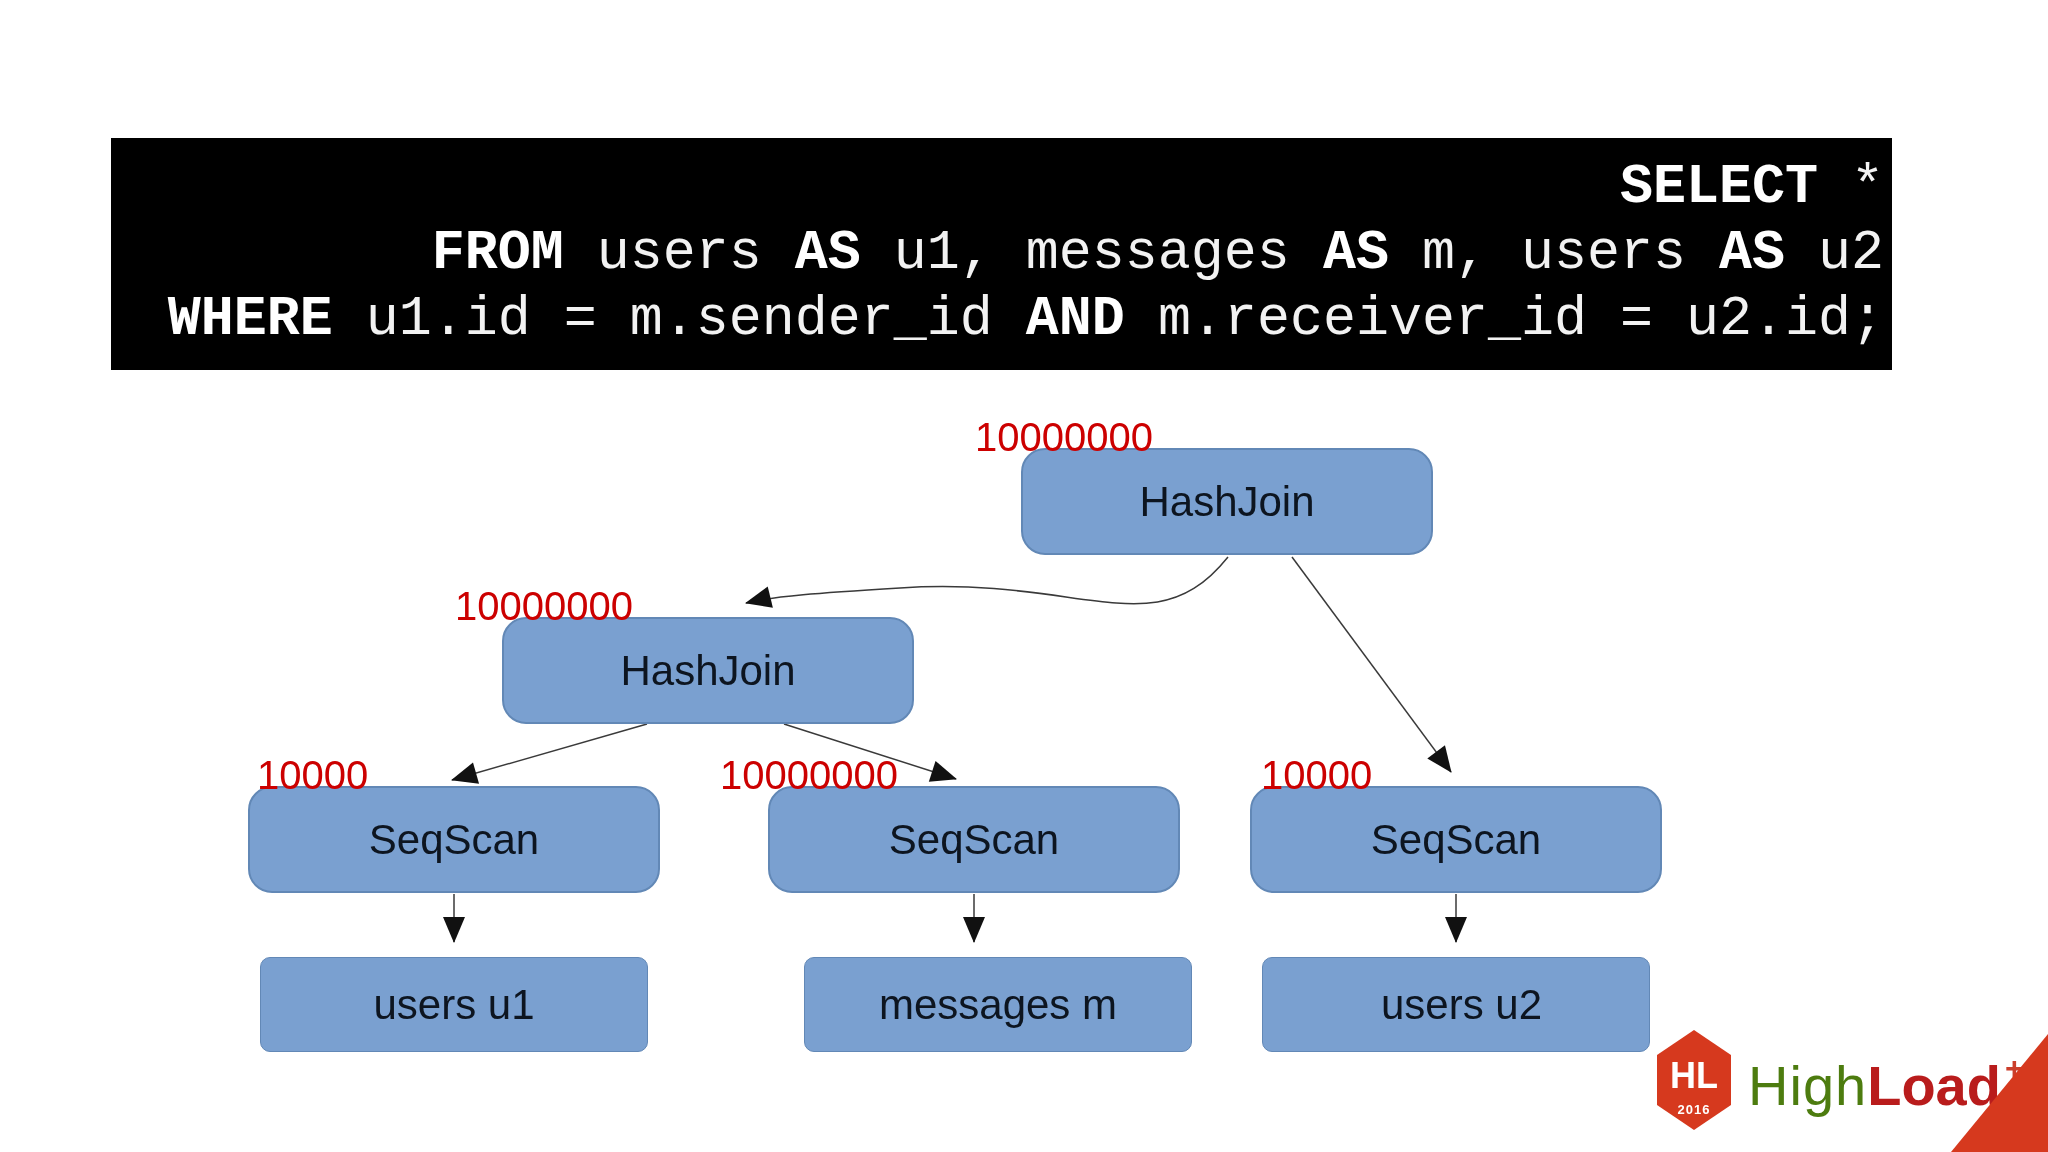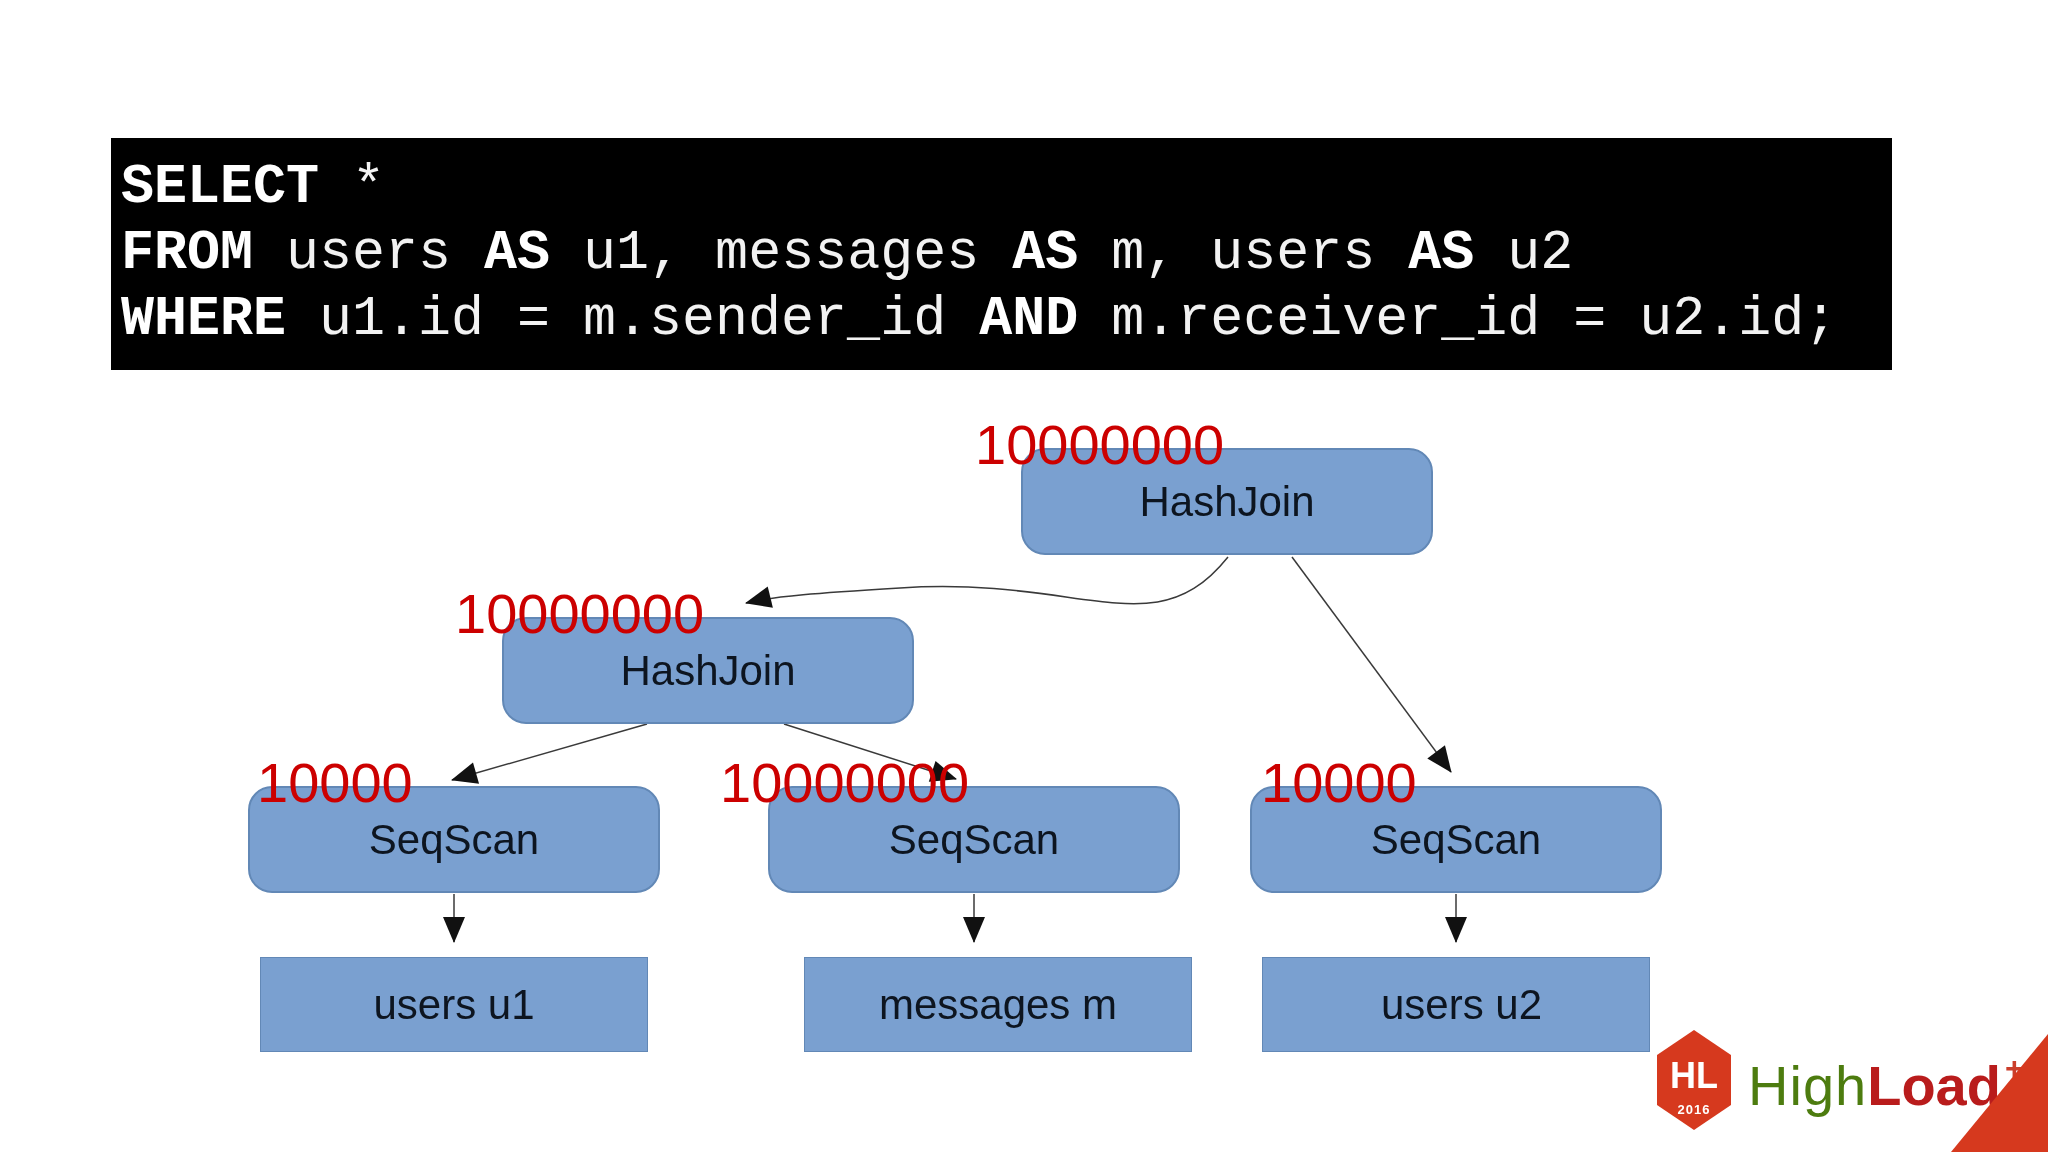--- a/index.html
+++ b/index.html
@@ -9,49 +9,50 @@
   }
 
   
   .code{
     position:absolute;left:111px;top:138px;width:1781px;height:232px;
     background:var(--code-bg,#000);box-sizing:border-box;
     padding:17px 8px 0 10px;margin:0;
     font-family:"Liberation Mono","DejaVu Sans Mono",monospace;
     font-size:55px;line-height:66px;color:var(--code-fg,#f2f2f2);
     white-space:pre;
+    text-align:right;
   }
   .code .kw{font-weight:bold;color:#ffffff;}
 
   
   .edges{position:absolute;left:0;top:0;width:2048px;height:1152px;}
 
   
   .node{
     position:absolute;display:flex;align-items:center;justify-content:center;
     background:var(--node-fill,#7aa0d0);
     border:2px solid var(--node-border,#6288b6);
     box-sizing:border-box;
     font-size:42px;color:#0d1520;
   }
   .node.round{border-radius:24px;text-align:right;}
-  .node.rect{border-radius:0;border-width:1.5px;height:95px;}
+  .node.rect{border-radius:10px;border-width:1.5px;height:95px;}
 
   .pos-hashjoin-top{left:1021px;top:448px;width:412px;height:107px;}
   .pos-hashjoin-mid{left:502px;top:617px;width:412px;height:107px;}
   .pos-seqscan-left{left:248px;top:786px;width:412px;height:107px;}
   .pos-seqscan-mid{left:768px;top:786px;width:412px;height:107px;}
   .pos-seqscan-right{left:1250px;top:786px;width:412px;height:107px;}
   .pos-table-u1{left:260px;top:957px;width:388px;}
   .pos-table-m{left:780px;top:957px;width:388px;margin-left:24px;}
   .pos-table-u2{left:1262px;top:957px;width:388px;padding-left:11px;}
 
   
   .cost{
-    position:absolute;font-size:56px;line-height:1;
+    position:absolute;font-size:40px;line-height:1;
     color:var(--cost-color,#cc0000);letter-spacing:0px;
   }
   .pos-cost-top{left:975px;top:417px;}
   .pos-cost-mid{left:455px;top:586px;}
   .pos-cost-left{left:257px;top:755px;}
   .pos-cost-midseq{left:720px;top:755px;}
   .pos-cost-right{left:1261px;top:755px;}
 
   
   .logo-badge{position:absolute;left:1657px;top:1030px;width:74px;height:100px;}

